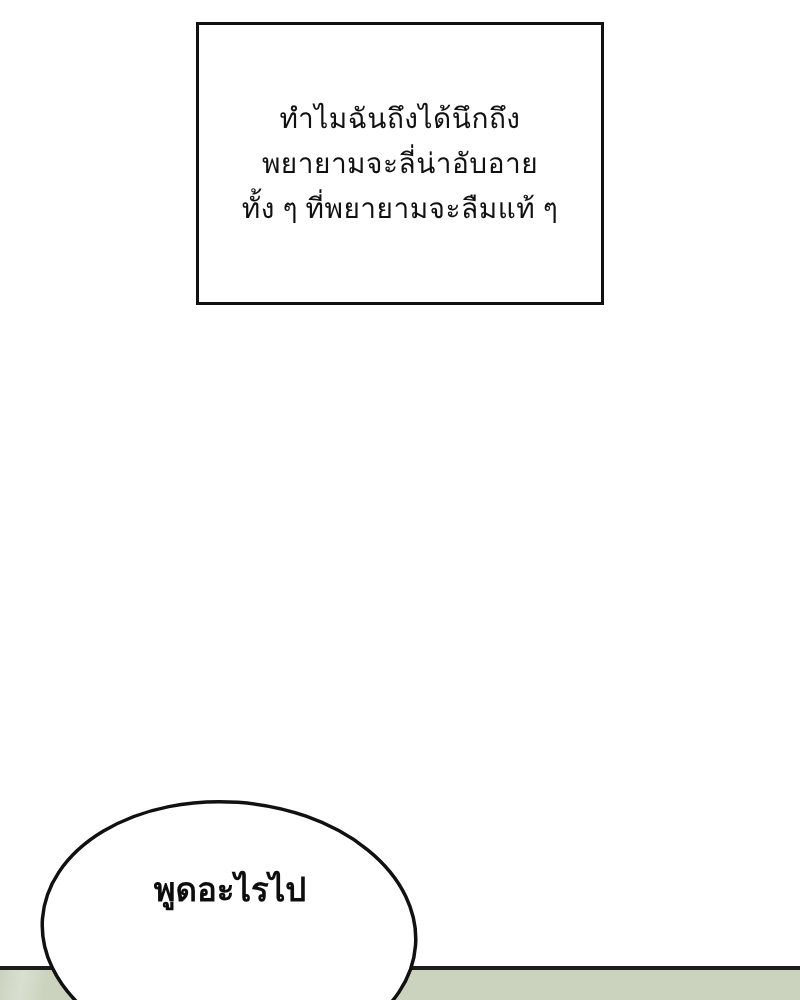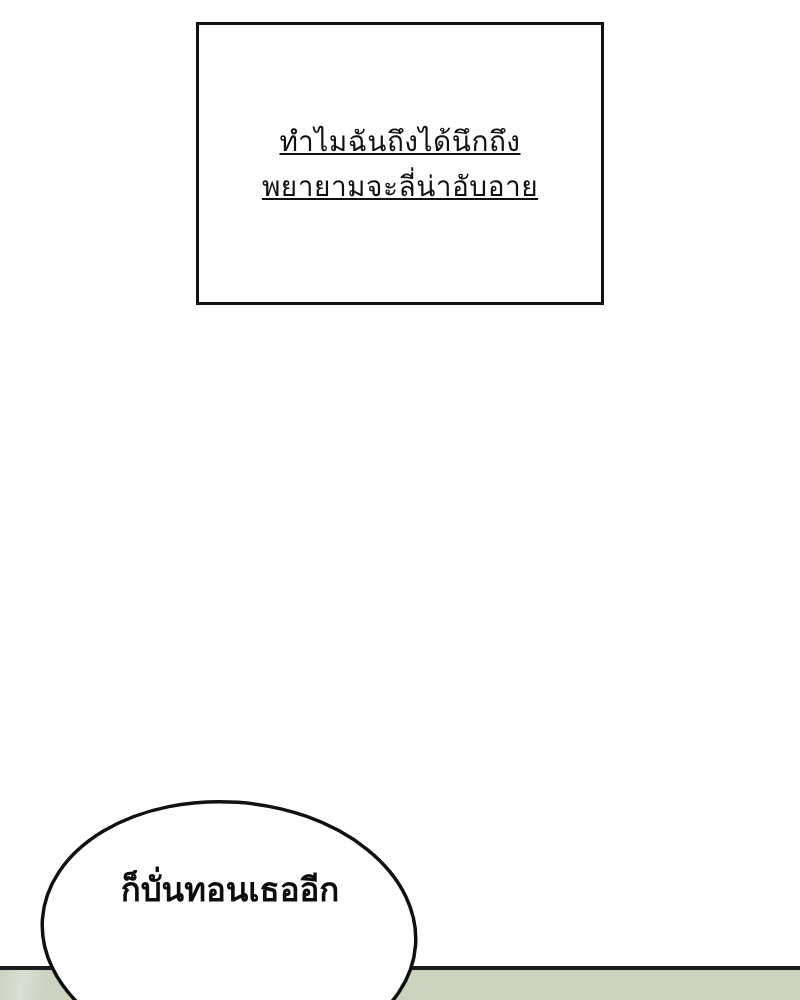--- a/index.html
+++ b/index.html
@@ -36,21 +36,20 @@
     justify-content: center;
   }
   .narration-text {
     width: 100%;
     text-align: center;
     font-family: "Liberation Serif", "DejaVu Serif", serif;
     font-size: 28px;
     line-height: 45px;
     color: #111111;
     letter-spacing: 0.5px;
-    text-decoration: underline;
   }
   
   .floor {
     position: absolute;
     left: 0;
     top: 966px;
     width: 800px;
     height: 34px;
     box-sizing: border-box;
     border-top: 4px solid #1d1d1b;
@@ -87,26 +86,27 @@
 </style>
 </head>
 <body>
 
 <div class="page">
 
   <div class="narration-box">
     <div class="narration-text">
       <div>ทำไมฉันถึงได้นึกถึง</div>
       <div>พยายามจะลี่น่าอับอาย</div>
+      <div>ทั้ง ๆ ที่พยายามจะลืมแท้ ๆ</div>
     </div>
   </div>
 
   <div class="floor"></div>
 
   <svg class="bubble-svg" viewBox="0 0 480 220" aria-hidden="true">
     <ellipse cx="229" cy="152" rx="187" ry="130" transform="rotate(4 229 152)" fill="#ffffff" stroke="#111111" stroke-width="3.5"></ellipse>
   </svg>
 
   <div class="bubble-text">
-    <div>ก็บั่นทอนเธออีก</div>
+    <div>พูดอะไรไป</div>
   </div>
 
 </div>
 
 </body></html>

